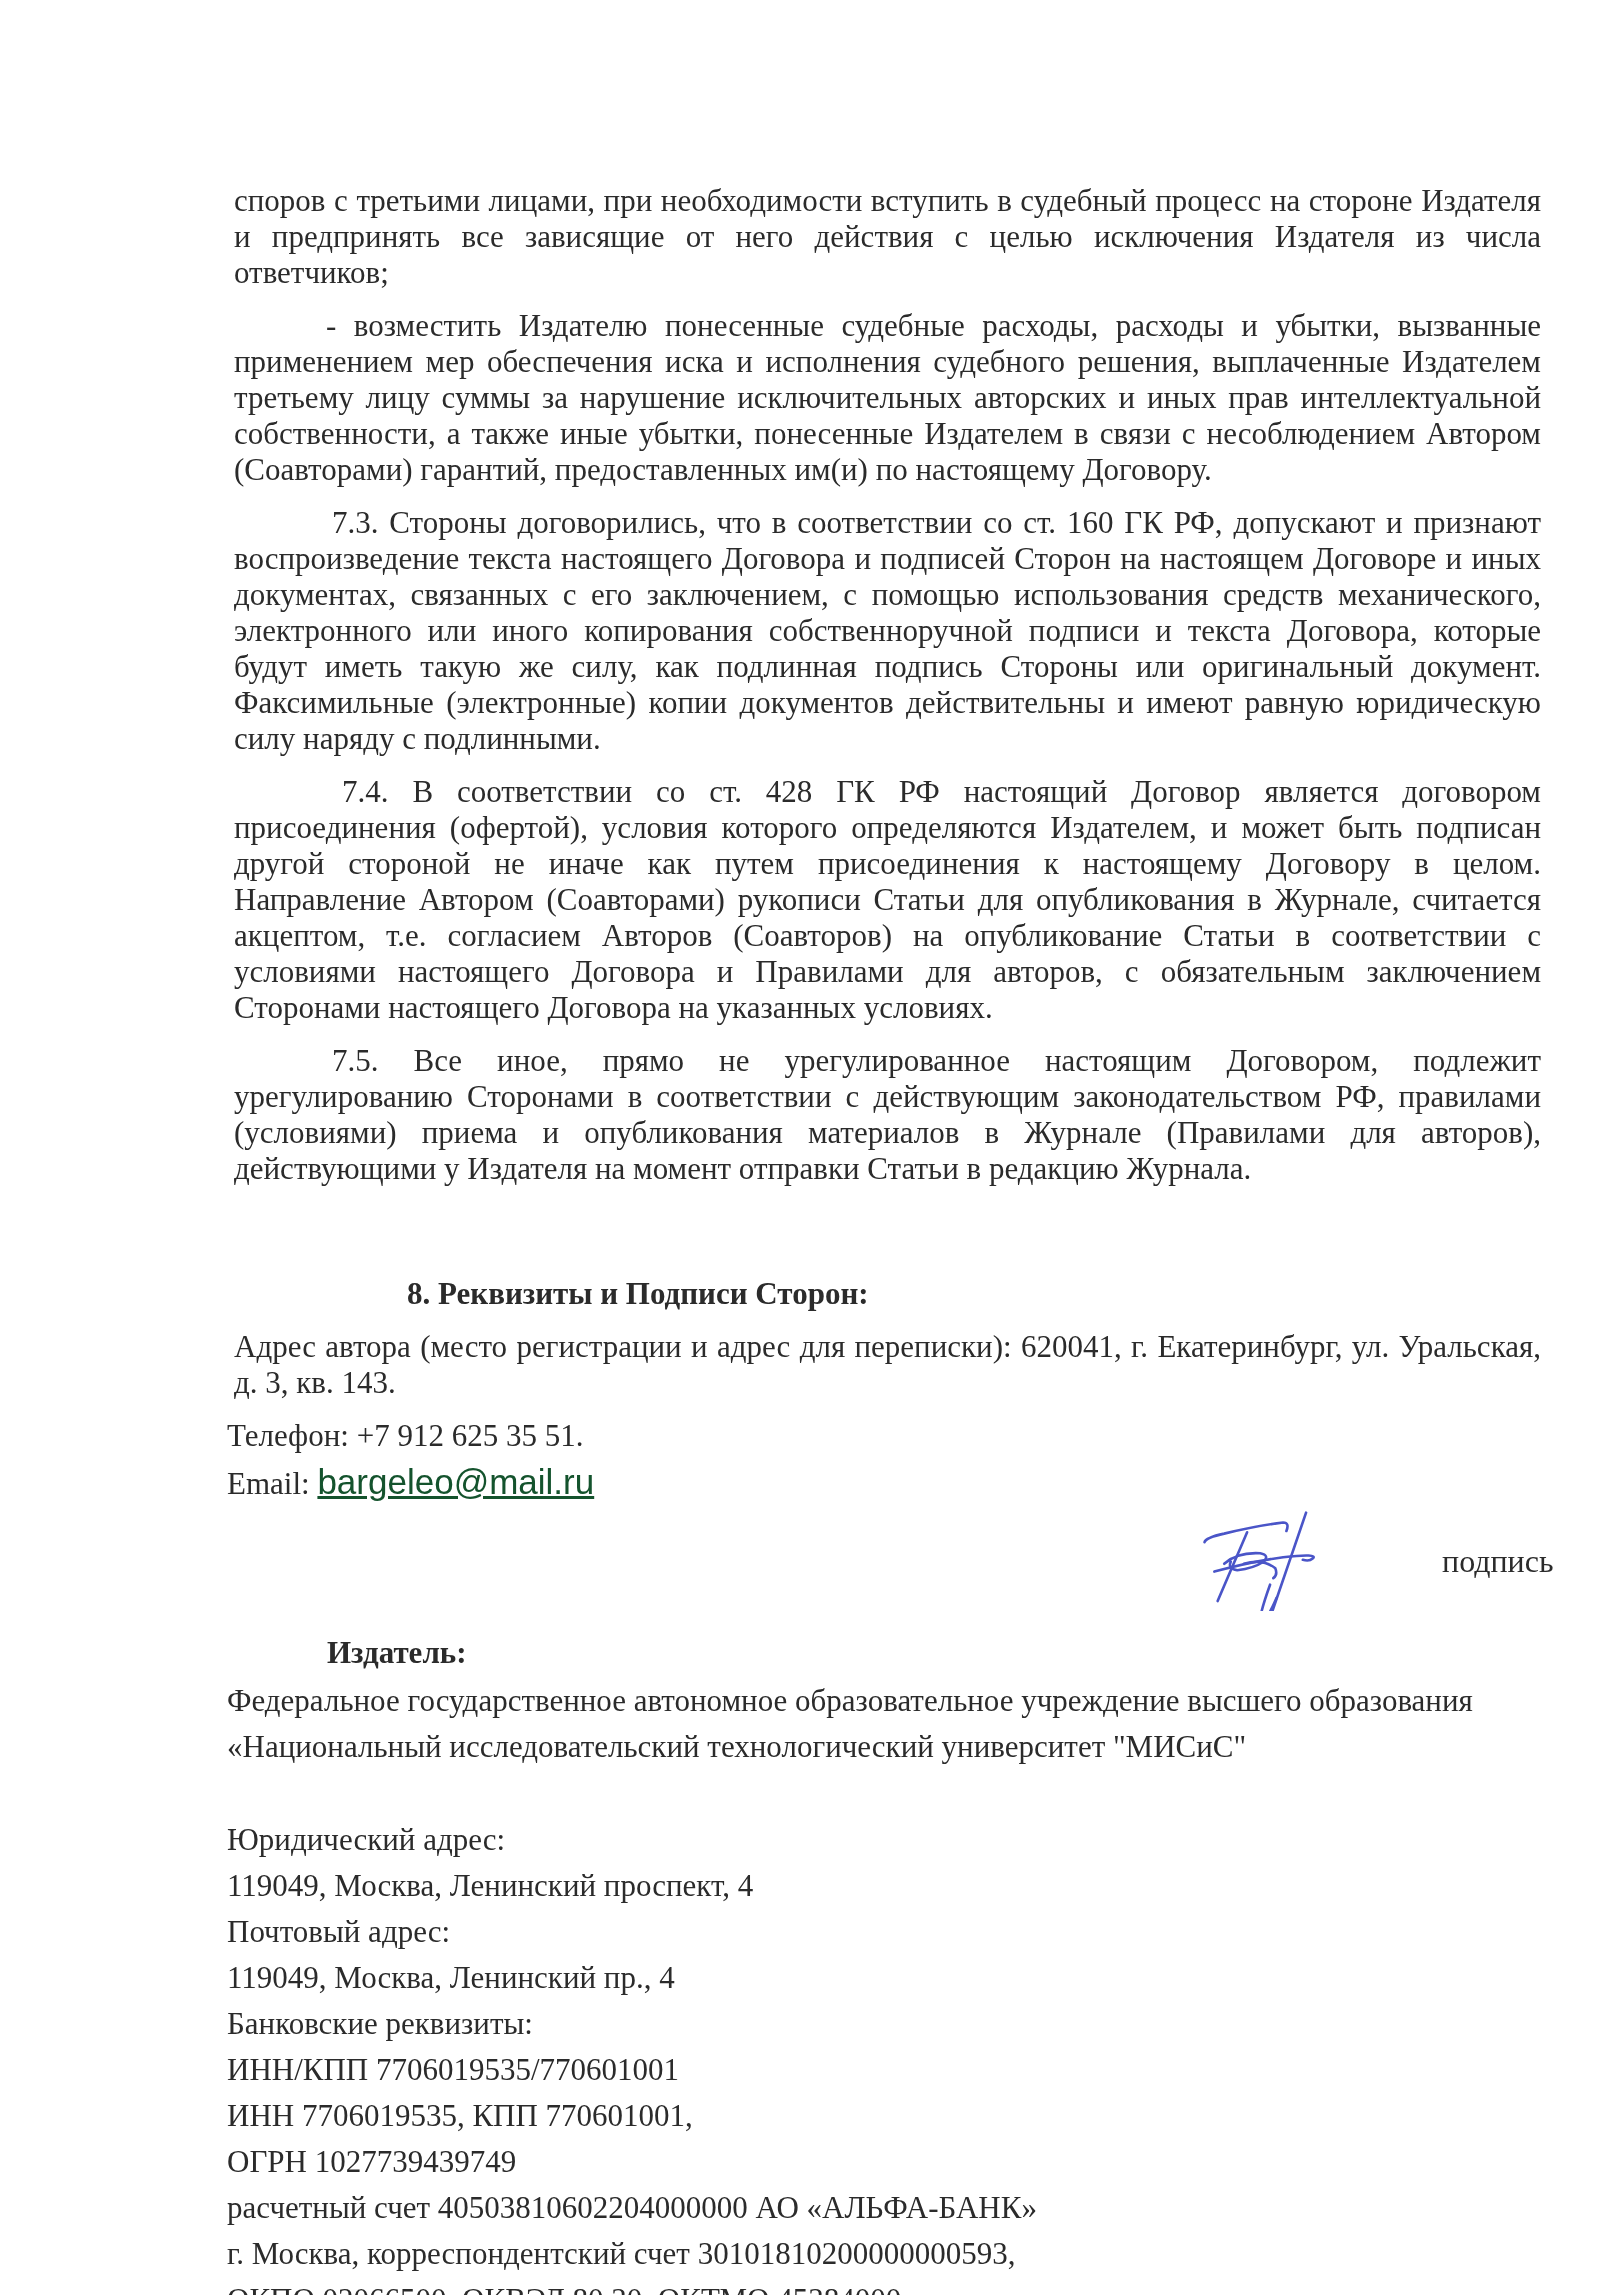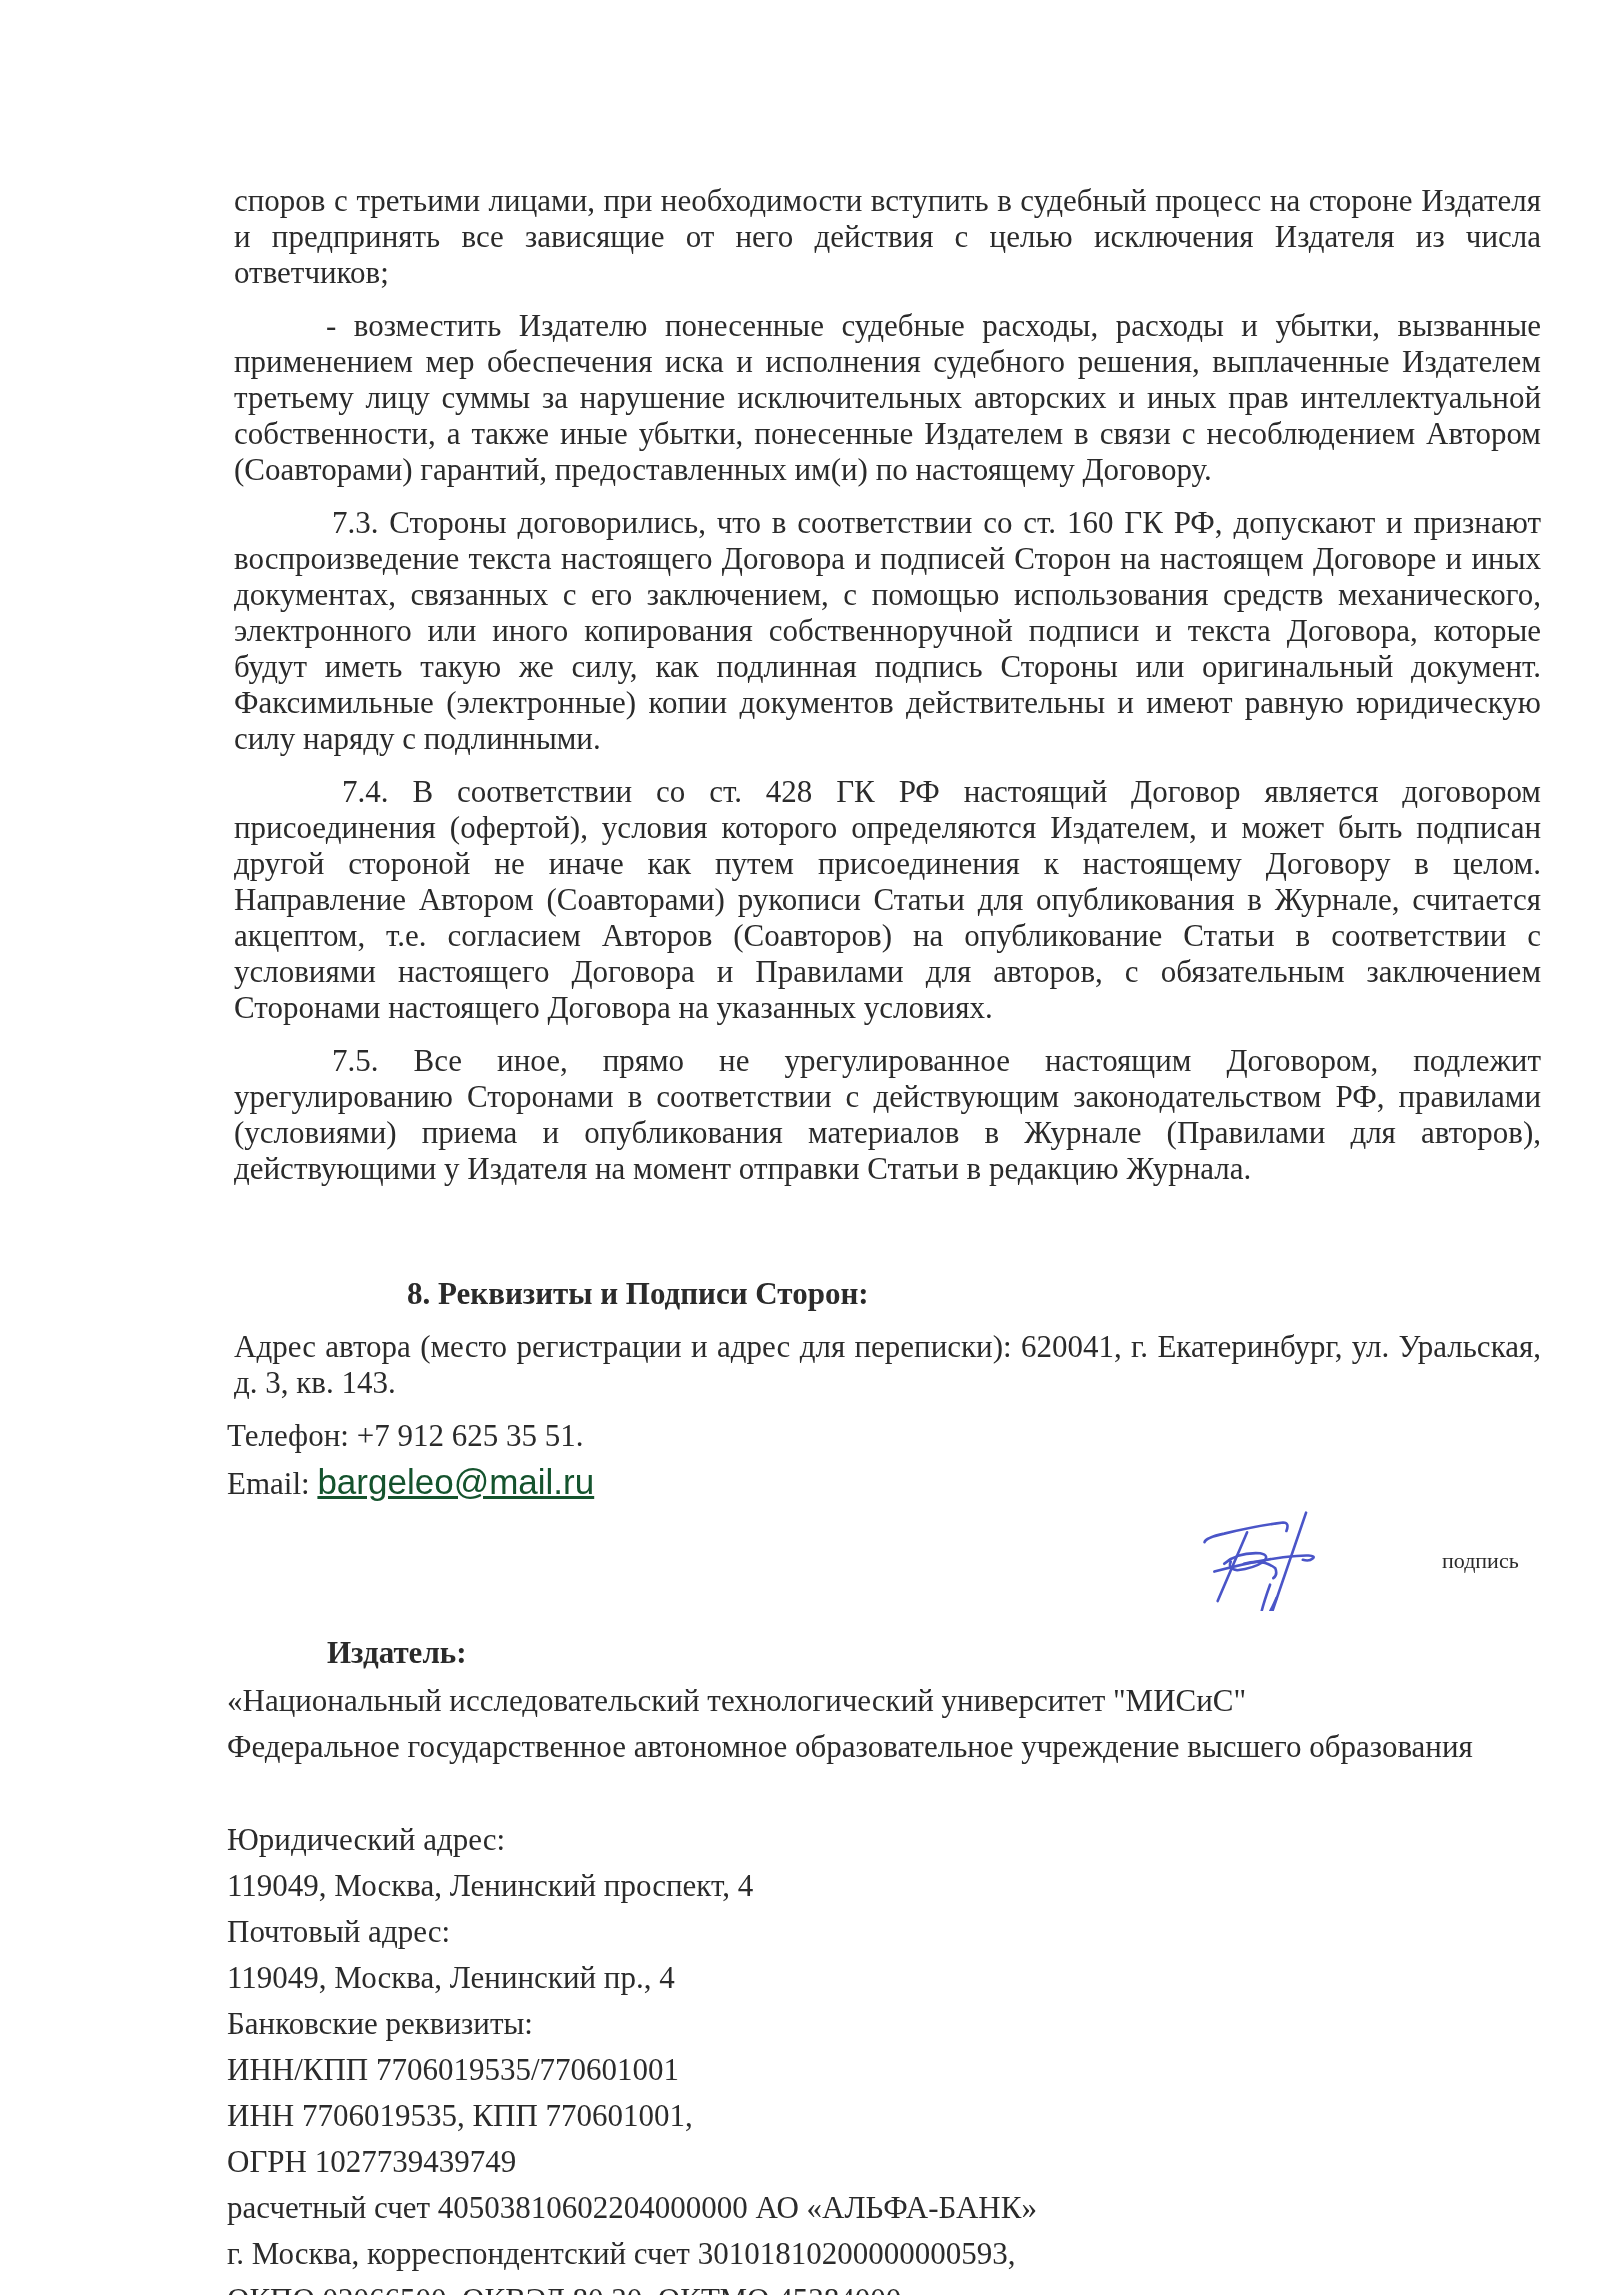--- a/index.html
+++ b/index.html
@@ -58,21 +58,21 @@
     position: absolute;
     left: 981px;
     top: -6.5px;
     width: 131px;
     height: 105px;
   }
   .sig-label {
     position: absolute;
     left: 1225px;
     top: 31px;
-    font-size: 22px;
+    font-size: 32px;
   }
 </style>
 </head>
 <body>
 
 <div class="page">
 
   <p class="para">споров с третьими лицами, при необходимости вступить в судебный процесс на стороне Издателя и предпринять все зависящие от него действия с целью исключения Издателя из числа ответчиков;</p>
   <p class="para indent-bullet">- возместить Издателю понесенные судебные расходы, расходы и убытки, вызванные применением мер обеспечения иска и исполнения судебного решения,  выплаченные Издателем третьему лицу суммы за нарушение исключительных авторских и иных прав интеллектуальной собственности, а также иные убытки, понесенные Издателем в связи с несоблюдением Автором (Соавторами) гарантий, предоставленных им(и) по настоящему Договору.</p>
 
@@ -101,22 +101,22 @@
         <path d="M40 88 Q60 70 95 72 Q110 75 100 85 Q85 95 60 98 Q45 95 50 85"></path>
         <path d="M70 88 Q100 80 118 95 Q122 105 115 110"></path>
         <path d="M165 10 L100 200"></path>
         <path d="M120 140 Q105 175 95 180 Q92 170 110 120"></path>
       </g>
     </svg>
     <span class="sig-label">подпись</span>
   </div>
 
   <p class="sub-title">Издатель:</p>
+  <p class="line">Федеральное государственное автономное образовательное учреждение высшего образования</p>
   <p class="line">«Национальный исследовательский технологический университет "МИСиС"</p>
-  <p class="line">Федеральное государственное автономное образовательное учреждение высшего образования</p>
 
   <div class="gap-md"></div>
 
   <p class="line">Юридический адрес:</p>
   <p class="line">119049, Москва, Ленинский проспект, 4</p>
   <p class="line">Почтовый адрес:</p>
   <p class="line">119049, Москва, Ленинский пр., 4</p>
   <p class="line">Банковские реквизиты:</p>
   <p class="line">ИНН/КПП 7706019535/770601001</p>
   <p class="line">ИНН 7706019535,  КПП 770601001,</p>

